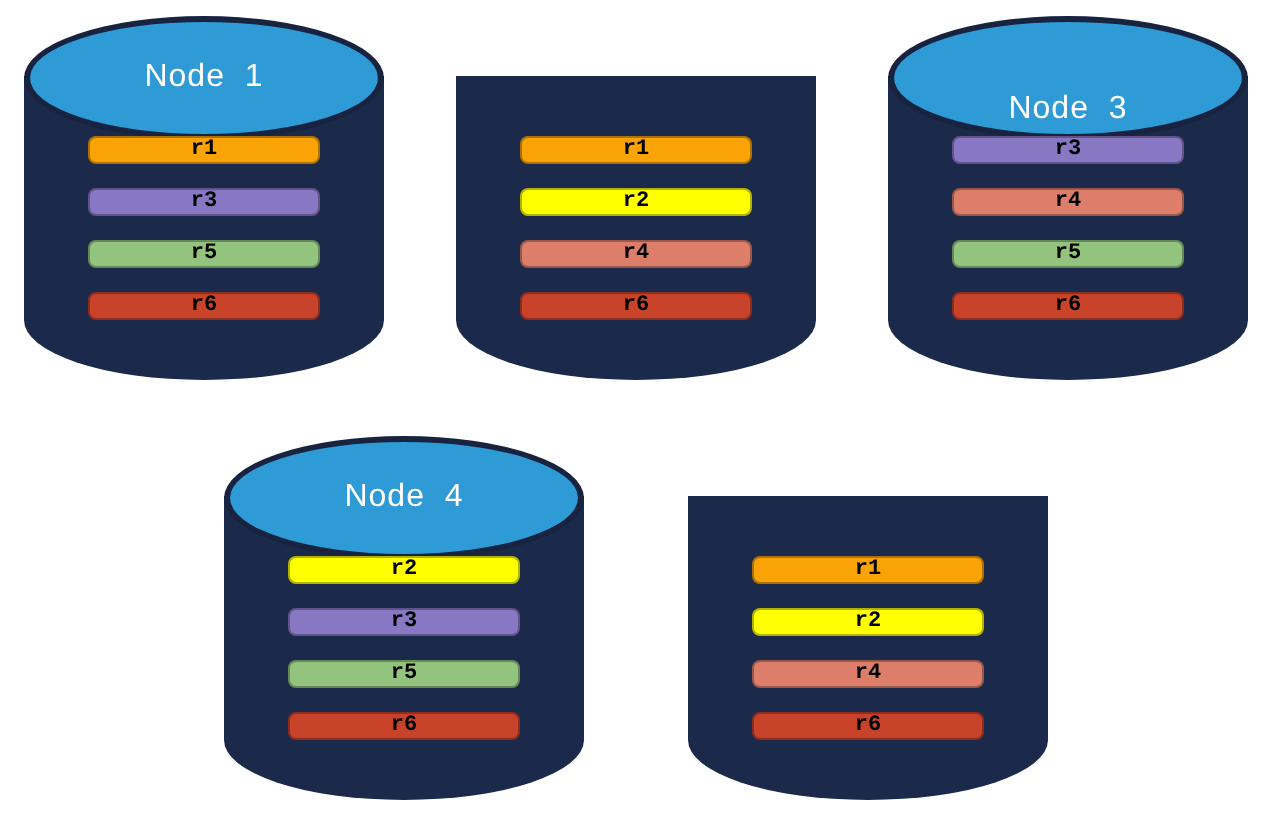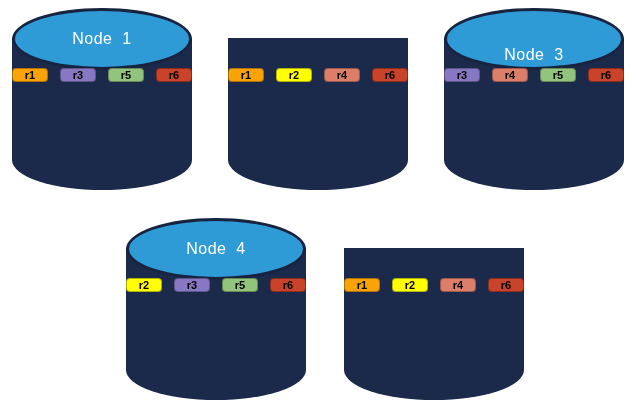--- a/index.html
+++ b/index.html
@@ -44,23 +44,24 @@
     font-size: 16px;
     white-space: pre;
     letter-spacing: 0.5px;
   }
   .bars {
     position: absolute;
     top: 60px;
     left: 0;
     right: 0;
     display: flex;
-    flex-direction: row;
+    flex-direction: column;
     align-items: center;
     gap: 12px;
+    font-family: Liberation Mono, monospace;
   }
   .bar {
     width: 116px;
     height: 14px;
     box-sizing: border-box;
     border: 1px solid rgba(0,0,0,0.30);
     border-radius: 4px;
     display: flex;
     align-items: center;
     justify-content: center;
@@ -100,21 +101,21 @@
       <div class="cyl-top" style="background: rgb(46, 154, 214); border-color: rgb(23, 35, 63);">
         <span class="node-title" style="color: rgb(255, 255, 255); margin-top: 32px;">Node  3</span>
       </div>
       <div class="bars">
         <div class="bar" style="background: rgb(136, 120, 195); color: rgb(0, 0, 0);">r3</div>
         <div class="bar" style="background: rgb(221, 126, 107); color: rgb(0, 0, 0);">r4</div>
         <div class="bar" style="background: rgb(147, 196, 125); color: rgb(0, 0, 0);">r5</div>
         <div class="bar" style="background: rgb(201, 67, 43); color: rgb(0, 0, 0);">r6</div>
       </div>
     </div>
-    <div class="cylinder" style="left: 126px; top: 218px;">
+    <div class="cylinder" style="left: 112px; top: 218px;">
       <div class="cyl-body" style="background: rgb(27, 42, 75);"></div>
       <div class="cyl-top" style="background: rgb(46, 154, 214); border-color: rgb(23, 35, 63);">
         <span class="node-title" style="color: rgb(255, 255, 255);">Node  4</span>
       </div>
       <div class="bars">
         <div class="bar" style="background: rgb(255, 255, 0); color: rgb(0, 0, 0);">r2</div>
         <div class="bar" style="background: rgb(136, 120, 195); color: rgb(0, 0, 0);">r3</div>
         <div class="bar" style="background: rgb(147, 196, 125); color: rgb(0, 0, 0);">r5</div>
         <div class="bar" style="background: rgb(201, 67, 43); color: rgb(0, 0, 0);">r6</div>
       </div>

